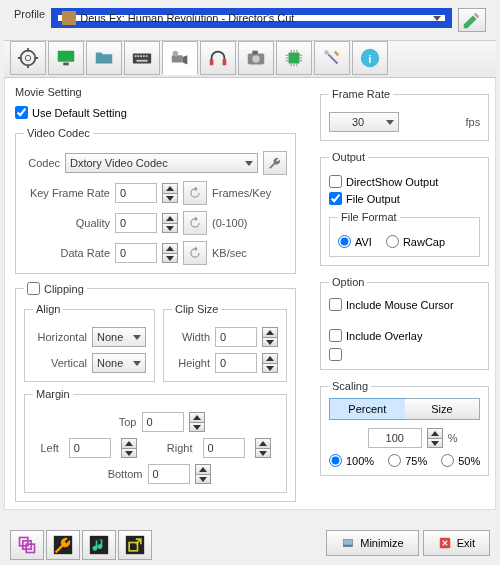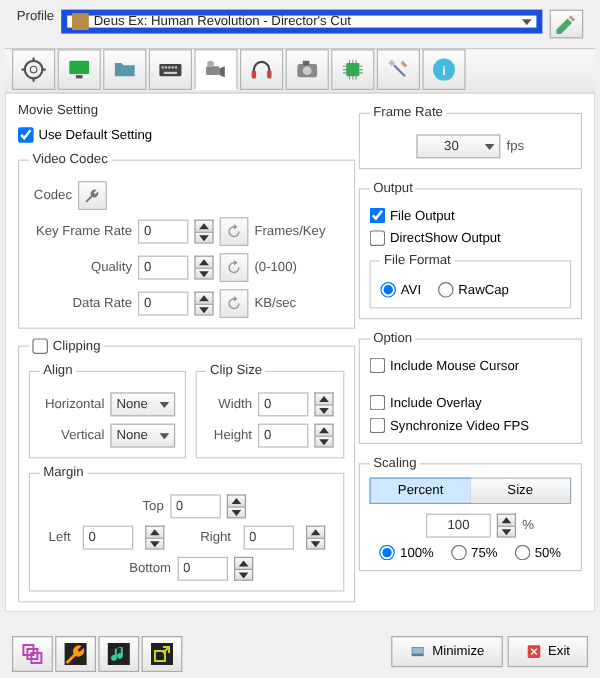--- a/index.html
+++ b/index.html
@@ -1,29 +1,29 @@
 <!DOCTYPE html>
 <html><head>
 <meta charset="utf-8">
 <style>
 *{box-sizing:border-box;font-family:"Segoe UI",Tahoma,sans-serif;font-size:11px;margin:0;padding:0}
 body{background:#f0f0f0;width:500px;height:565px;overflow:hidden}
 .app{background:#f0f0f0;padding:4px}
 .profile-row{display:flex;align-items:flex-start;gap:6px;padding:4px 10px 8px 10px}
 .profile-label{color:#333}
-.profile-select{flex:1;display:flex;align-items:center;background:#fff;border:5px solid #1d4ed8;height:20px;padding:0 4px;gap:4px}
+.profile-select{flex:1;display:flex;align-items:center;background:#fff;border:7px solid #1d4ed8;height:20px;padding:0 4px;gap:4px}
 .profile-icon{width:14px;height:14px;background:#b88b4a}
 .profile-select-text{flex:1;color:#222}
 .dd-caret{width:0;height:0;border-left:4px solid transparent;border-right:4px solid transparent;border-top:5px solid #555}
 .edit-btn{width:28px;height:24px;background:linear-gradient(#fdfdfd,#e5e5e5);border:1px solid #aaa;display:flex;align-items:center;justify-content:center}
 .toolbar{display:flex;gap:2px;padding:0 6px 2px 6px;border-bottom:1px solid #ccc;border-top:1px solid #ccc;background:linear-gradient(#f8f8f8,#e9e9e9);position:relative}
 .tbtn{width:36px;height:34px;background:linear-gradient(#fdfdfd,#e6e6e6);border:1px solid #b5b5b5;display:flex;align-items:center;justify-content:center}
 .tbtn.active{background:#fff;border-bottom:1px solid #fff;position:relative;z-index:2}
 .icon24{width:22px;height:22px}
-.main{background:#fff;padding:8px 10px 4px 10px;display:flex;gap:3px;border:1px solid #ddd;border-top:none;min-height:432px}
+.main{background:#fff;padding:8px 10px 4px 10px;display:flex;gap:24px;border:1px solid #ddd;border-top:none;min-height:432px}
 .col-left{flex:1.45;display:flex;flex-direction:column;gap:6px}
 .col-right{flex:1;display:flex;flex-direction:column;gap:8px}
 .section-title{color:#333;margin-bottom:2px}
 .chk{display:flex;align-items:center;gap:4px}
 .chk input{width:13px;height:13px}
 fieldset{border:1px solid #ccc;padding:6px 8px 8px 8px;margin-top:2px}
 legend{color:#333;padding:0 3px}
 .row{display:flex;align-items:center;gap:5px;margin-top:6px}
 .lbl-r{text-align:right;color:#555}
 .input{background:#fff;border:1px solid #bbb;height:20px;padding:0 4px;color:#333}
@@ -146,20 +146,24 @@
       <div class="section-title">Movie Setting</div>
       <label class="chk">
           <input type="checkbox" checked="" style="">
           <span>Use Default Setting</span>
         </label>
 
       <fieldset>
         <legend>Video Codec</legend>
         <div class="row">
           <span class="lbl-r" style="width:36px">Codec</span>
+          <div class="sel" style="flex:1">
+              <span class="sel-text">Dxtory Video Codec</span>
+              <span class="dd-caret"></span>
+            </div>
           <div class="reset-btn">
               <svg width="14" height="14" viewBox="0 0 24 24">
                 <path d="M20 6a6 6 0 01-8 8L4 22l-2-2 8-8a6 6 0 018-8l-4 4 2 2 4-4z" fill="#777"></path>
               </svg>
             </div>
         </div>
         <div class="row">
           <span class="lbl-r" style="width:86px">Key Frame Rate</span>
           <input class="input num" value="0" style="">
           <div class="spin">
@@ -317,38 +321,38 @@
                 </b>
               </div>
             </div>
         </fieldset>
       </fieldset>
     </div>
 
     <div class="col-right">
       <fieldset>
         <legend>Frame Rate</legend>
-        <div class="row" style="justify-content:center">
+        <div class="row" style="justify-content:space-between">
             <div class="sel" style="width:70px">
               <span class="sel-text" style="text-align:center">30</span>
               <span class="dd-caret"></span>
             </div>
             <span class="unit">fps</span>
           </div>
       </fieldset>
 
       <fieldset>
         <legend>Output</legend>
+        <label class="chk" style="margin-top:6px">
+            <input type="checkbox" style="">
+            <span>DirectShow Output</span>
+          </label>
         <label class="chk" style="margin-top:4px">
             <input type="checkbox" checked="" style="">
             <span>File Output</span>
-          </label>
-        <label class="chk" style="margin-top:6px">
-            <input type="checkbox" style="">
-            <span>DirectShow Output</span>
           </label>
         <fieldset style="margin-top:6px">
           <legend>File Format</legend>
           <div class="radio-row">
             <label class="radio">
                 <input type="radio" name="ff" checked="" style="">
                 <span>AVI</span>
               </label>
             <label class="radio">
                 <input type="radio" name="ff" style="">
@@ -363,21 +367,20 @@
         <label class="chk" style="margin-top:4px">
             <input type="checkbox" style="">
             <span>Include Mouse Cursor</span>
           </label>
         <label class="chk" style="margin-top:18px">
             <input type="checkbox" style="">
             <span>Include Overlay</span>
           </label>
         <label class="chk" style="margin-top:6px">
             <input type="checkbox" style="">
-            <span>Synchronize Video FPS</span>
           </label>
       </fieldset>
 
       <fieldset>
         <legend>Scaling</legend>
         <div class="seg">
           <div class="segb active">Percent</div>
           <div class="segb">Size</div>
         </div>
         <div class="row" style="justify-content:center;margin-top:8px">

